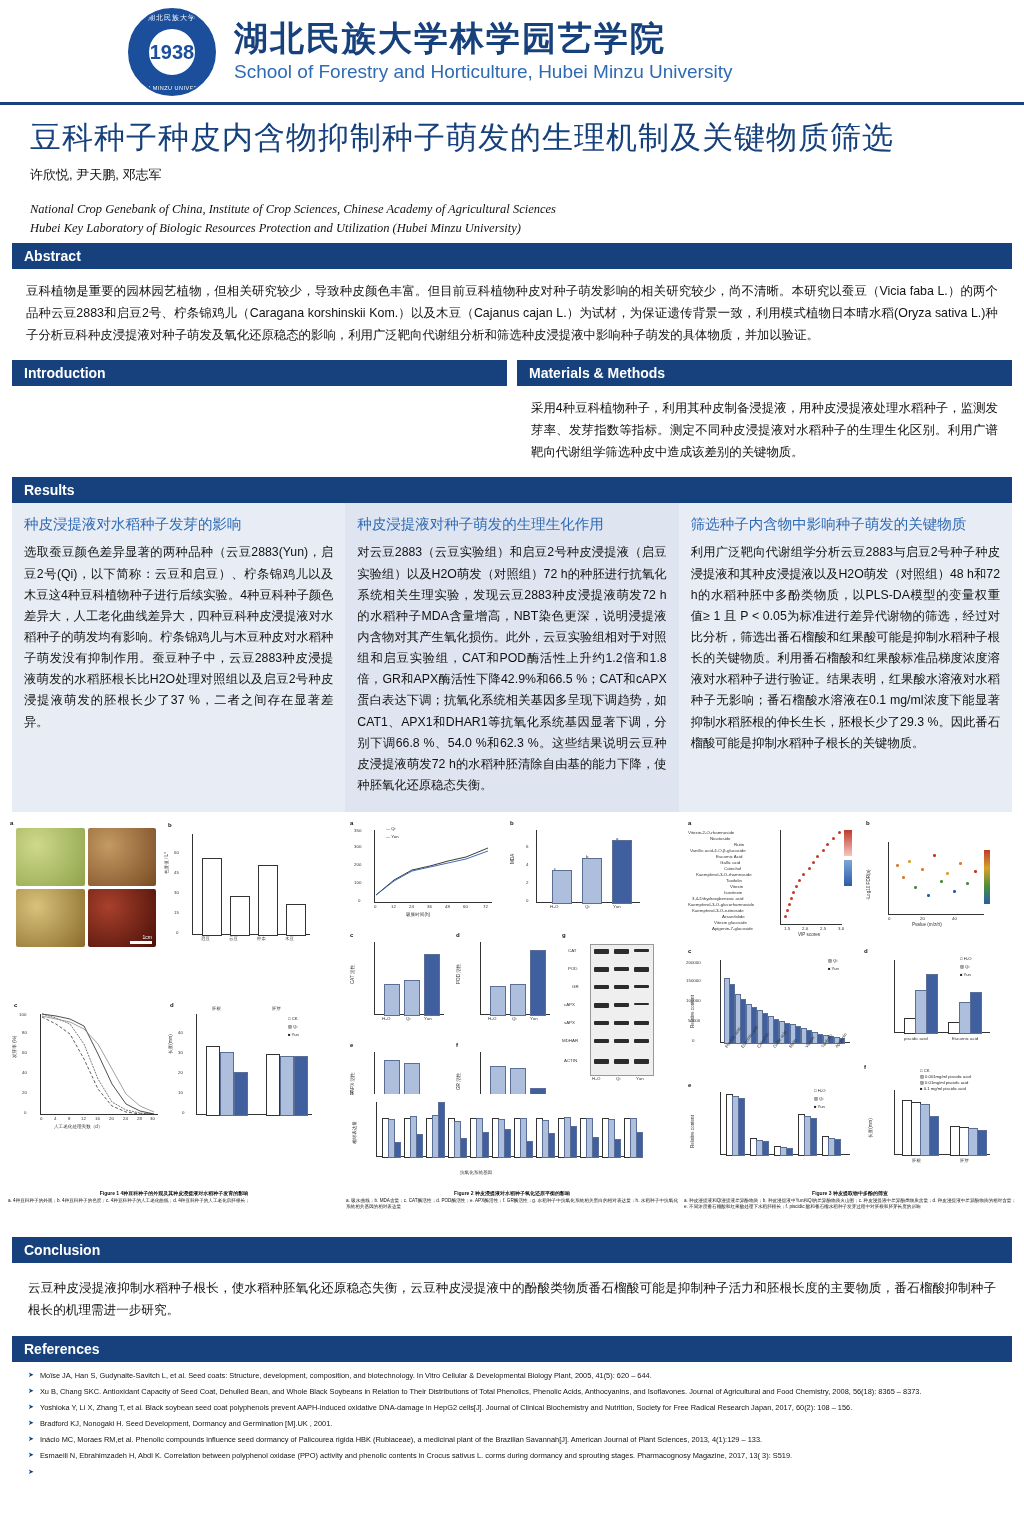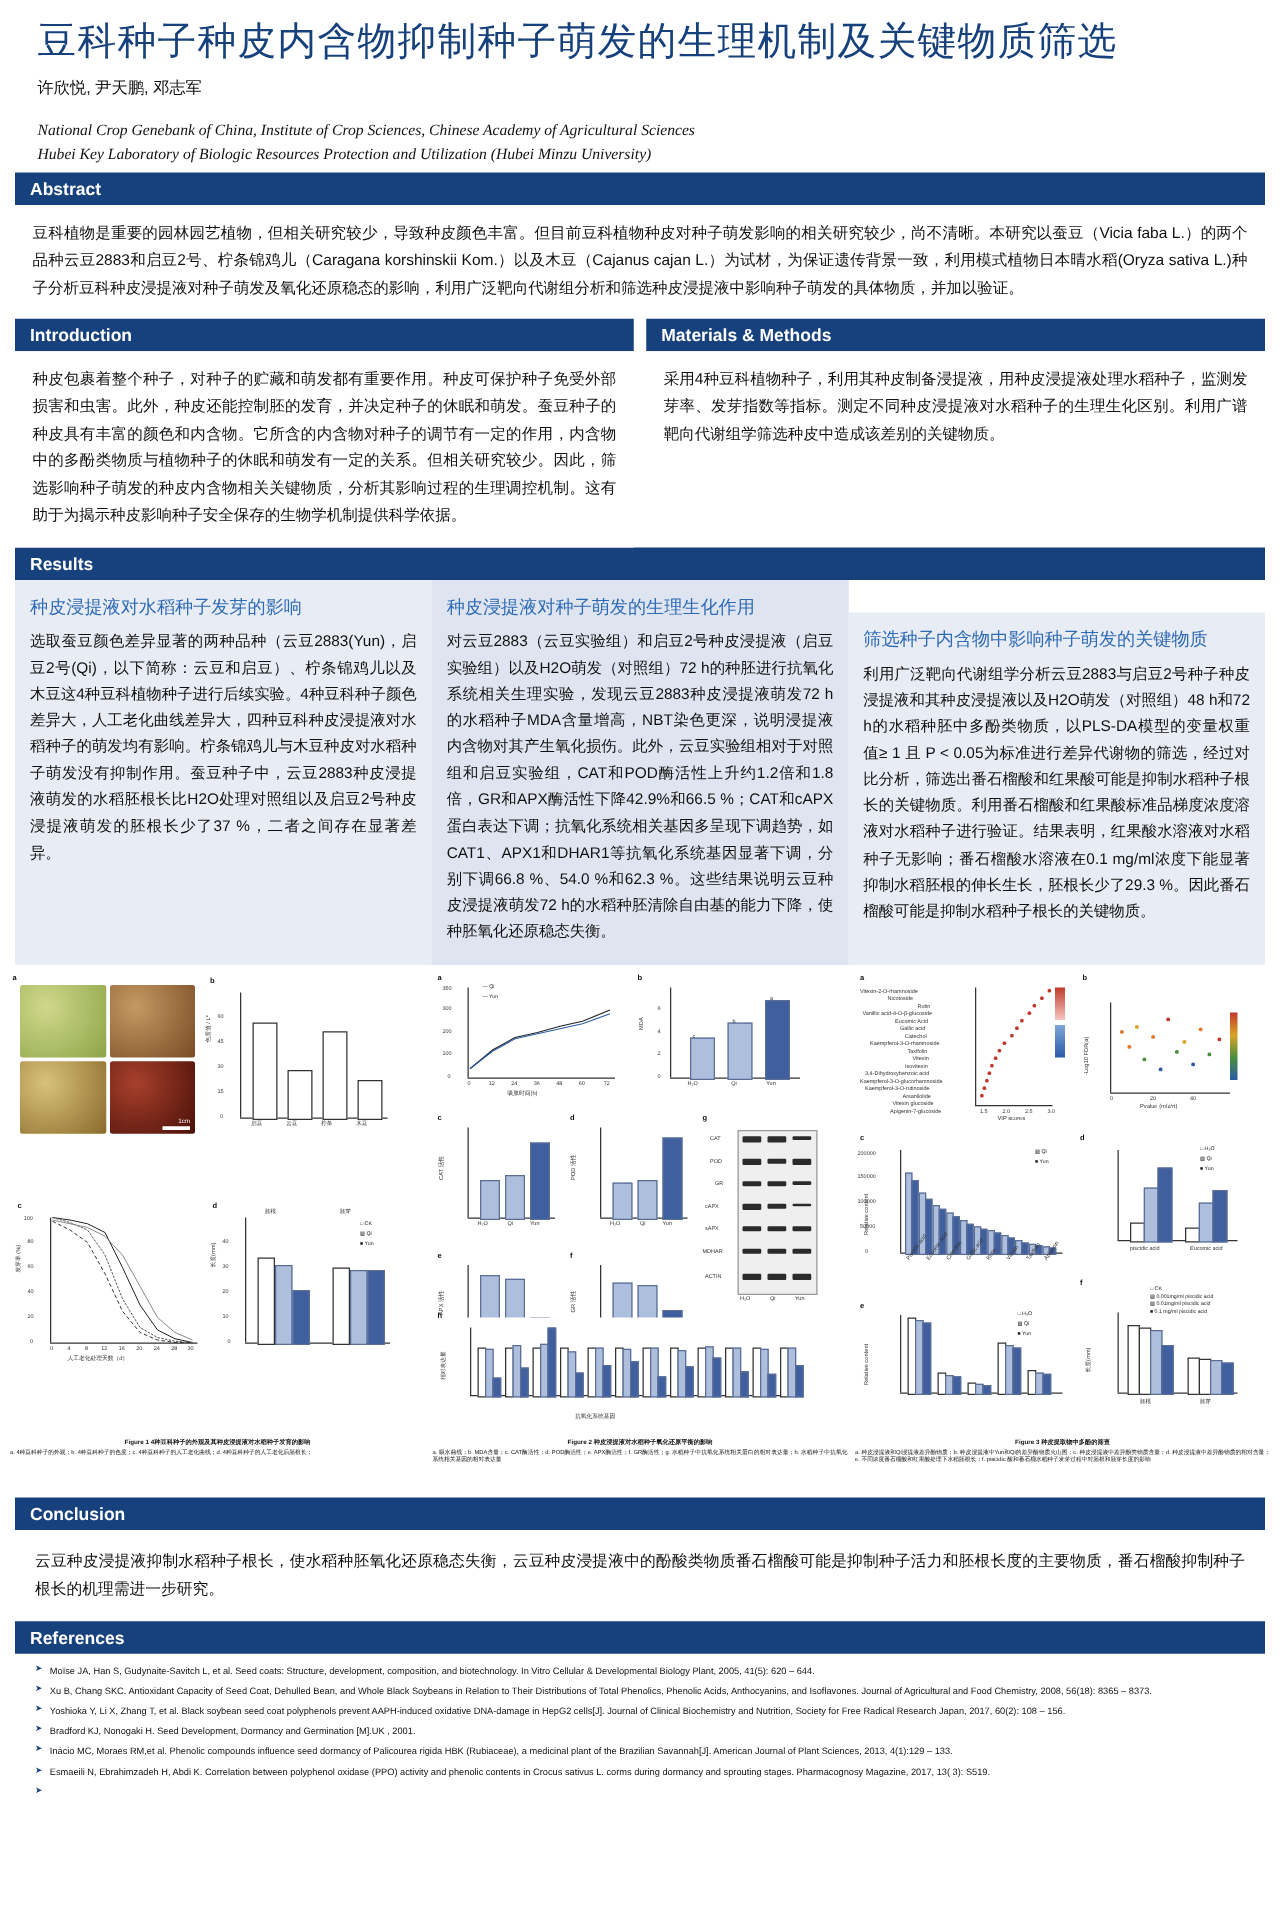--- a/index.html
+++ b/index.html
@@ -82,21 +82,21 @@
     padding:12px 14px 14px 14px;text-align:justify;
   }
   .abstract-box{background:#ffffff;}
   .intro-box{background:#ffffff;}
 
   
   .results-wrap{display:flex;margin:0 12px;gap:0;}
   .rescol{flex:1;padding:10px 12px 16px 12px;}
   .rescol.c1{background:#e8ecf4;}
   .rescol.c2{background:#dfe5f0;}
-  .rescol.c3{background:#e8ecf4;margin-top:26px;}
+  .rescol.c3{background:#e8ecf4;}
   .res-h{
     color:#2f6bb5;font-size:14.5px;margin:2px 0 8px 0;font-weight:normal;
   }
   .res-p{font-size:12.3px;line-height:1.72;text-align:justify;color:#111;}
 
   
   .figs{display:flex;margin:6px 8px 0 8px;gap:6px;}
   .figblock{flex:1;border:0;position:relative;}
   .figcap{
     font-size:4.6px;line-height:1.35;color:#111;margin-top:2px;text-align:justify;
@@ -138,39 +138,49 @@
     font-size:7.4px;line-height:1.5;color:#111;margin-bottom:5px;
     display:flex;gap:6px;align-items:flex-start;
   }
   .refmark{color:#16417c;font-size:7px;flex:0 0 auto;}
 </style>
 </head>
 <body>
 
 <div class="poster">
 
+  <div class="header">
+    <div class="logo">
+      <div class="ring-top">湖北民族大学</div>
+      <div class="inner">1938</div>
+      <div class="ring-bot">HUBEI MINZU UNIVERSITY</div>
+    </div>
+    <div class="header-text">
+      <div class="univ-cn">湖北民族大学林学园艺学院</div>
+      <div class="univ-en">School of Forestry and Horticulture, Hubei Minzu University</div>
+    </div>
+  </div>
 
   <div class="titlebar">
     <div class="poster-title">豆科种子种皮内含物抑制种子萌发的生理机制及关键物质筛选</div>
     <div class="authors">许欣悦, 尹天鹏, 邓志军</div>
     <div class="affils">
       <div>National Crop Genebank of China, Institute of Crop Sciences, Chinese Academy of Agricultural Sciences</div>
       <div>Hubei Key Laboratory of Biologic Resources Protection and Utilization (Hubei Minzu University)</div>
     </div>
   </div>
 
   <div class="band">
     <div class="secbar">Abstract</div>
     <div class="bodytext abstract-box">豆科植物是重要的园林园艺植物，但相关研究较少，导致种皮颜色丰富。但目前豆科植物种皮对种子萌发影响的相关研究较少，尚不清晰。本研究以蚕豆（Vicia faba L.）的两个品种云豆2883和启豆2号、柠条锦鸡儿（Caragana korshinskii Kom.）以及木豆（Cajanus cajan L.）为试材，为保证遗传背景一致，利用模式植物日本晴水稻(Oryza sativa L.)种子分析豆科种皮浸提液对种子萌发及氧化还原稳态的影响，利用广泛靶向代谢组分析和筛选种皮浸提液中影响种子萌发的具体物质，并加以验证。</div>
   </div>
 
   <div class="twocol">
     <div>
       <div class="secbar">Introduction</div>
-      <div class="bodytext intro-box">种皮包裹着整个种子，对种子的贮藏和萌发都有重要作用。种皮可保护种子免受外部损害和虫害。此外，种皮还能控制胚的发育，并决定种子的休眠和萌发。蚕豆种子的种皮具有丰富的颜色和内含物。它所含的内含物对种子的调节有一定的作用，内含物中的多酚类物质与植物种子的休眠和萌发有一定的关系。但相关研究较少。因此，筛选影响种子萌发的种皮内含物相关关键物质，分析其影响过程的生理调控机制。这有助于为揭示种皮影响种子安全保存的生物学机制提供科学依据。</div>
     </div>
     <div>
       <div class="secbar">Materials &amp; Methods</div>
       <div class="bodytext intro-box">采用4种豆科植物种子，利用其种皮制备浸提液，用种皮浸提液处理水稻种子，监测发芽率、发芽指数等指标。测定不同种皮浸提液对水稻种子的生理生化区别。利用广谱靶向代谢组学筛选种皮中造成该差别的关键物质。</div>
     </div>
   </div>
 
   <div class="band">
     <div class="secbar">Results</div>
   </div>

